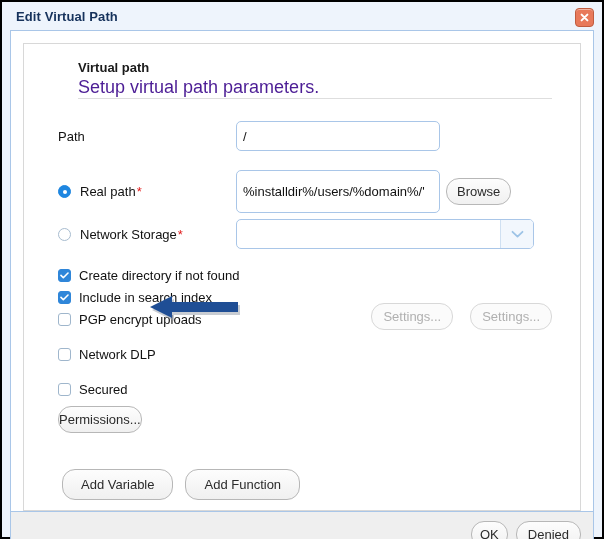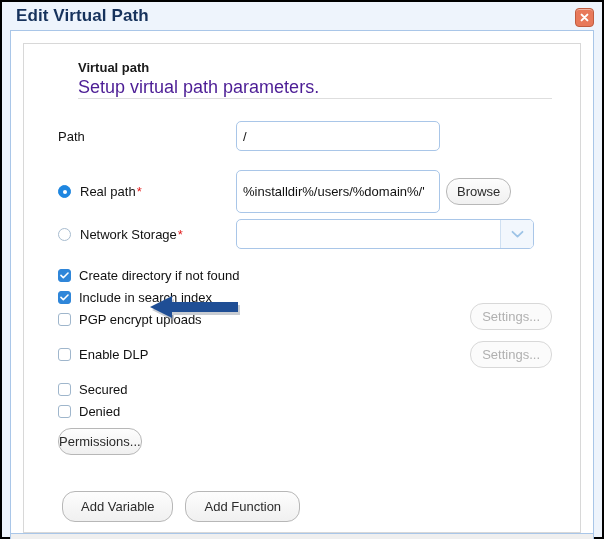--- a/index.html
+++ b/index.html
@@ -39,21 +39,21 @@
   .titlebar {
     position: relative;
     height: 28px;
     flex: 0 0 28px;
     background: #eef4fc;
     display: flex;
     align-items: center;
     padding: 0 6px 0 14px;
   }
   .title-text {
-    font-size: 17px;
+    font-size: 13px;
     font-weight: bold;
     color: #16325c;
     letter-spacing: 0.1px;
     white-space: nowrap;
   }
   .close-btn {
     position: absolute;
     right: 8px;
     top: 6px;
     width: 17px;
@@ -262,22 +262,21 @@
     background: #ffffff;
   }
 
   
   .opt-grid { position: relative; }
   .settings-col {
     position: absolute;
     right: 6px;
     top: 38px;
     display: flex;
-    flex-direction: column;
-    gap: 11px;
+    gap: 17px;
     align-items: flex-end;
   }
   .gap-md { height: 14px; }
 
   .perm-wrap { margin-top: 6px; }
 
   
   .addrow {
     display: flex;
     gap: 12px;
@@ -393,34 +392,30 @@
 
           <div class="check-row">
             <span class="cb"></span>
             <span class="check-label">PGP encrypt uploads</span>
           </div>
 
           <div class="gap-md"></div>
 
           <div class="check-row">
             <span class="cb"></span>
-            <span class="check-label">Enable DLP</span>
+            <span class="check-label">Network DLP</span>
           </div>
 
           <div class="gap-md"></div>
 
           <div class="check-row">
             <span class="cb"></span>
             <span class="check-label">Secured</span>
           </div>
 
-          <div class="check-row">
-            <span class="cb"></span>
-            <span class="check-label">Denied</span>
-          </div>
 
           <div class="perm-wrap">
             <button class="btn btn-permissions">Permissions...</button>
           </div>
 
           <div class="settings-col">
             <button class="btn btn-disabled">Settings...</button>
             <button class="btn btn-disabled">Settings...</button>
           </div>
         </div>

